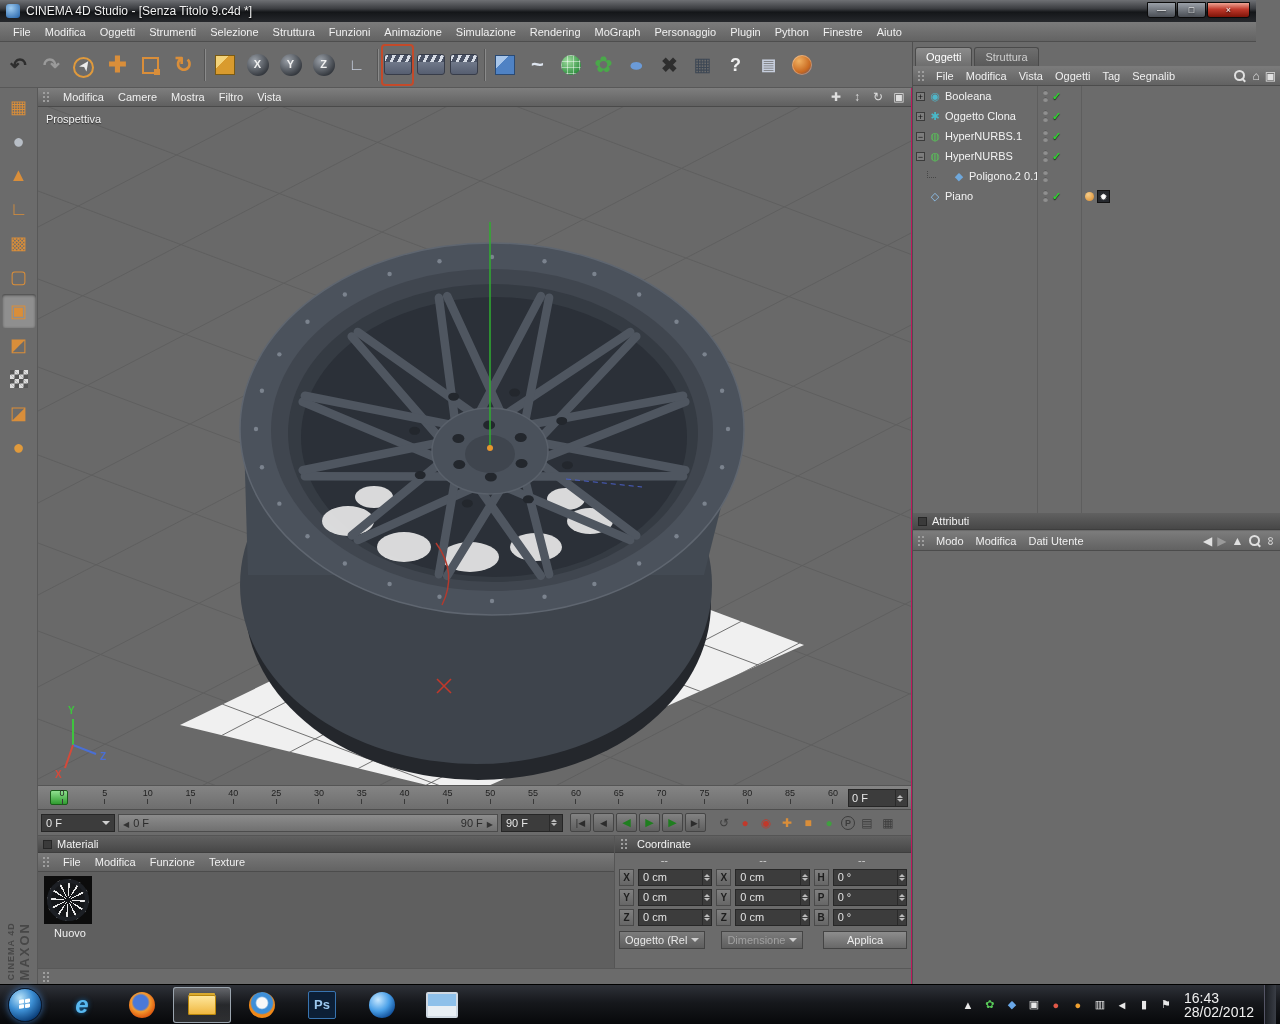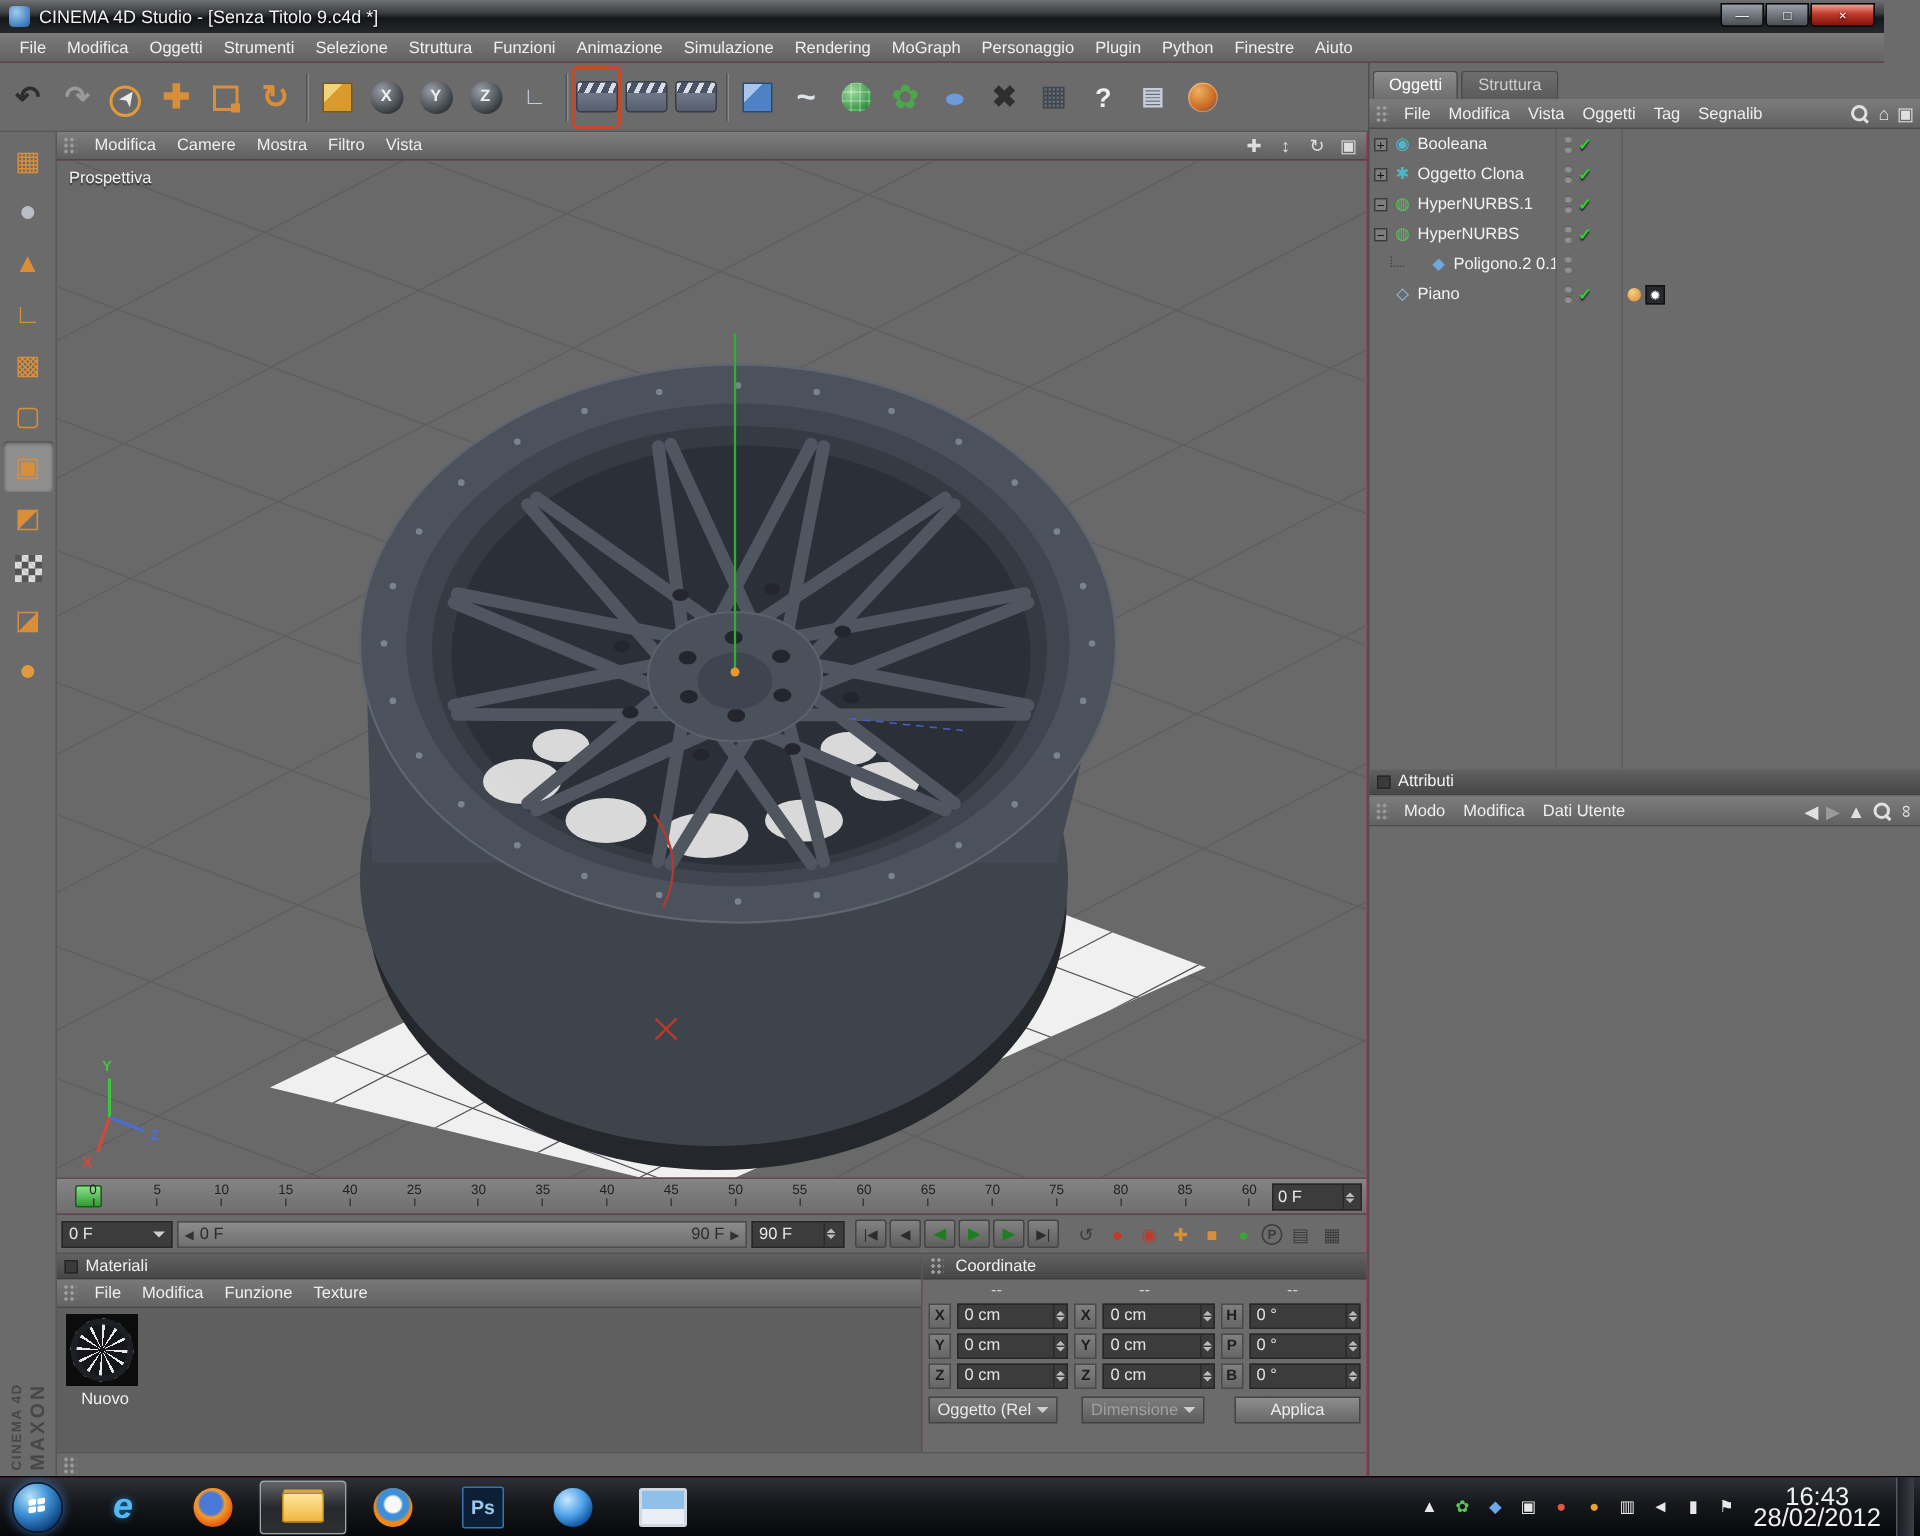--- a/index.html
+++ b/index.html
@@ -172,21 +172,21 @@
   .ti-ff::before{content:"";width:26px;height:26px;border-radius:50%;background:radial-gradient(circle at 45% 40%,#4a79d8 0 34%,#f59a2e 44%,#e05e12 70%,#a03c08)}
   .ti-folder::before{content:"";width:28px;height:20px;border-radius:2px;background:linear-gradient(#ffe9a0,#efb53c);box-shadow:inset 0 0 0 1px #b8860b,0 -3px 0 -1px #d8a92e}
   .ti-wmp::before{content:"";width:26px;height:26px;border-radius:50%;background:radial-gradient(circle at 50% 42%,#f8f8f8 0 26%,#3e8fd8 34% 52%,#ef8818 60% 78%,#b85808)}
   .ti-ps .tg{display:flex;width:28px;height:28px;background:#0c1f36;border:1px solid #3874b0;color:#9cc8ee;font-weight:bold;font-size:13px;align-items:center;justify-content:center;border-radius:2px}
   .ti-orb::before{content:"";width:26px;height:26px;border-radius:50%;background:radial-gradient(circle at 35% 30%,#c8e8ff,#4aa0e8 45%,#0d4a94 80%)}
   .ti-pics::before{content:"";width:28px;height:22px;border:2px solid #cfd8e2;border-radius:2px;background:linear-gradient(180deg,#8ec0ea 0 55%,#e8eef4 55%)}
   .tray{margin-left:auto;display:flex;align-items:center;padding-right:4px}
   .tray-icons{display:flex;align-items:center;gap:6px}
   .tray-ic{width:16px;height:16px;display:flex;align-items:center;justify-content:center;font-size:11px}
   .tray-ic.grn{color:#58c858}.tray-ic.blu{color:#6aa8e8}.tray-ic.red{color:#e05848}.tray-ic.org{color:#f0a030}.tray-ic.wht{color:#e8e8e8}
-  .clock{color:#f0f0f0;text-align:center;font-size:17px;line-height:14px;padding:0 10px}
+  .clock{color:#f0f0f0;font-size:14px;line-height:14px;padding:0 10px}
   .show-desktop{width:12px;height:40px;border-left:1px solid #556;background:linear-gradient(90deg,#1a1d22,#3a3e46)}
 </style>
 </head>
 <body>
 
 <div id="root">
 
   <div class="titlebar">
     <span class="app-icon"></span>
     <span>CINEMA 4D Studio - [Senza Titolo 9.c4d *]</span>

